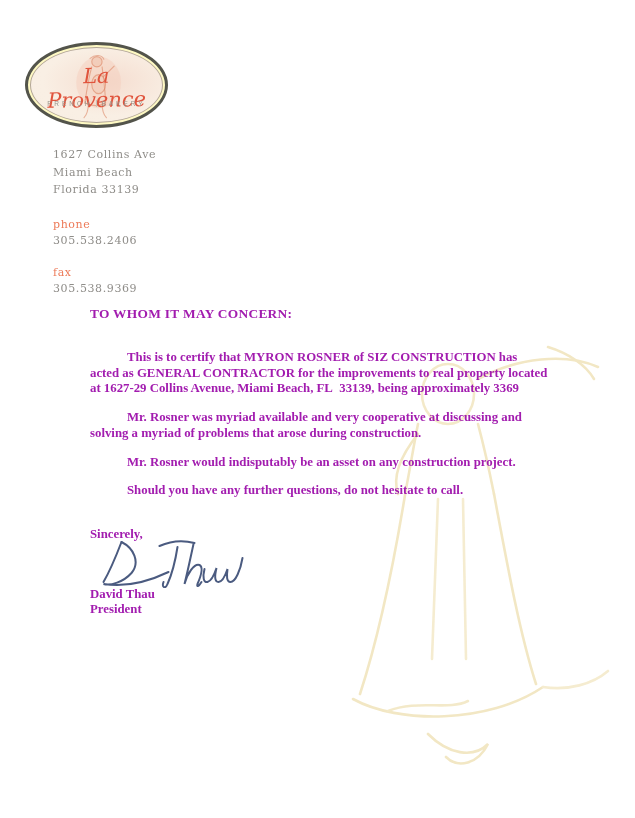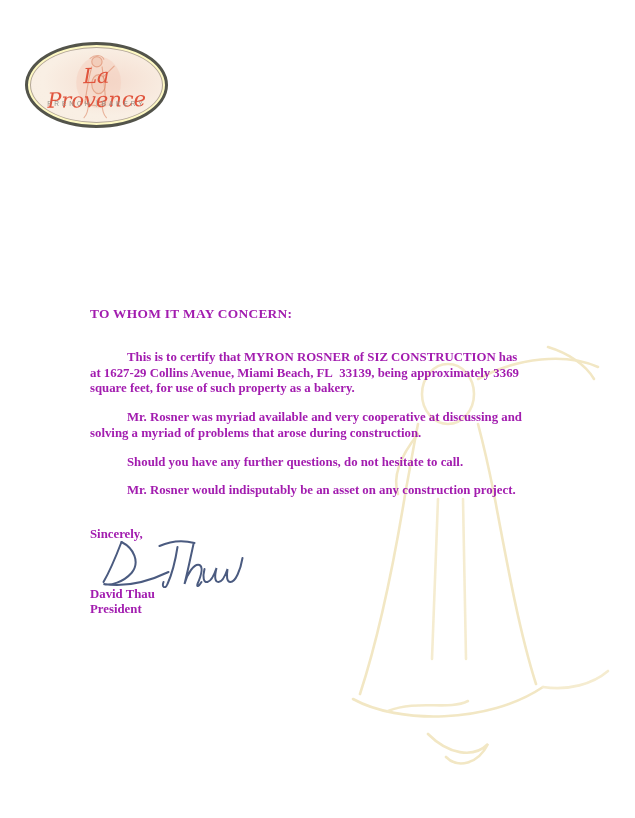--- a/index.html
+++ b/index.html
@@ -103,41 +103,50 @@
       </svg>
       <div class="logo-brand">La Provence</div>
       <div class="logo-tagline">
         <span>FRENCH</span>
         <span class="tag-div"></span>
         <span>BAKERY</span>
       </div>
     </div>
   </div>
 
+  <div class="contact">
+    <div class="addr-line">1627 Collins Ave</div>
+    <div class="addr-line">Miami Beach</div>
+    <div class="addr-line">Florida 33139</div>
+    <div class="group-label" style="margin-top:18px;">phone</div>
+    <div class="group-value">305.538.2406</div>
+    <div class="group-label">fax</div>
+    <div class="group-value">305.538.9369</div>
+  </div>
 
   <div class="letter">
     <div class="salutation">TO WHOM IT MAY CONCERN:</div>
 
     <div class="para mt-p1">
       <div class="line indent">This is to certify that MYRON ROSNER of SIZ CONSTRUCTION has</div>
+      <div class="line">acted as GENERAL CONTRACTOR for the improvements to real property located</div>
       <div class="line">at 1627-29 Collins Avenue, Miami Beach, FL&nbsp; 33139, being approximately 3369</div>
-      <div class="line">square feet, for use of such property as a bakery.</div>
     </div>
 
     <div class="para mt-p">
       <div class="line indent">Mr. Rosner was myriad available and very cooperative at discussing and</div>
       <div class="line">solving a myriad of problems that arose during construction.</div>
     </div>
 
     <div class="para mt-p">
-      <div class="line indent">Should you have any further questions, do not hesitate to call.</div>
+      <div class="line indent">Mr. Rosner would indisputably be an asset on any construction project.</div>
     </div>
 
     <div class="para mt-p">
-      <div class="line indent">Mr. Rosner would indisputably be an asset on any construction project.</div>
+      <div class="line indent">Should you have any further questions, do not hesitate to call.</div>
     </div>
 
     <div class="closing">Sincerely,</div>
 
     <div class="sig-wrap">
       <svg width="150" height="50" viewBox="0 0 145 50" fill="none">
         <g stroke="#4b5b80" stroke-width="2" stroke-linecap="round">
           <path d="M21,4 C16,17 10,32 3,44"></path>
           <path d="M21,4 C33,10 40,24 31,35 C23,44 10,48 3,46 C22,49 45,45 68,34"></path>
           <path d="M59,8 C70,3 83,2 94,5"></path>

